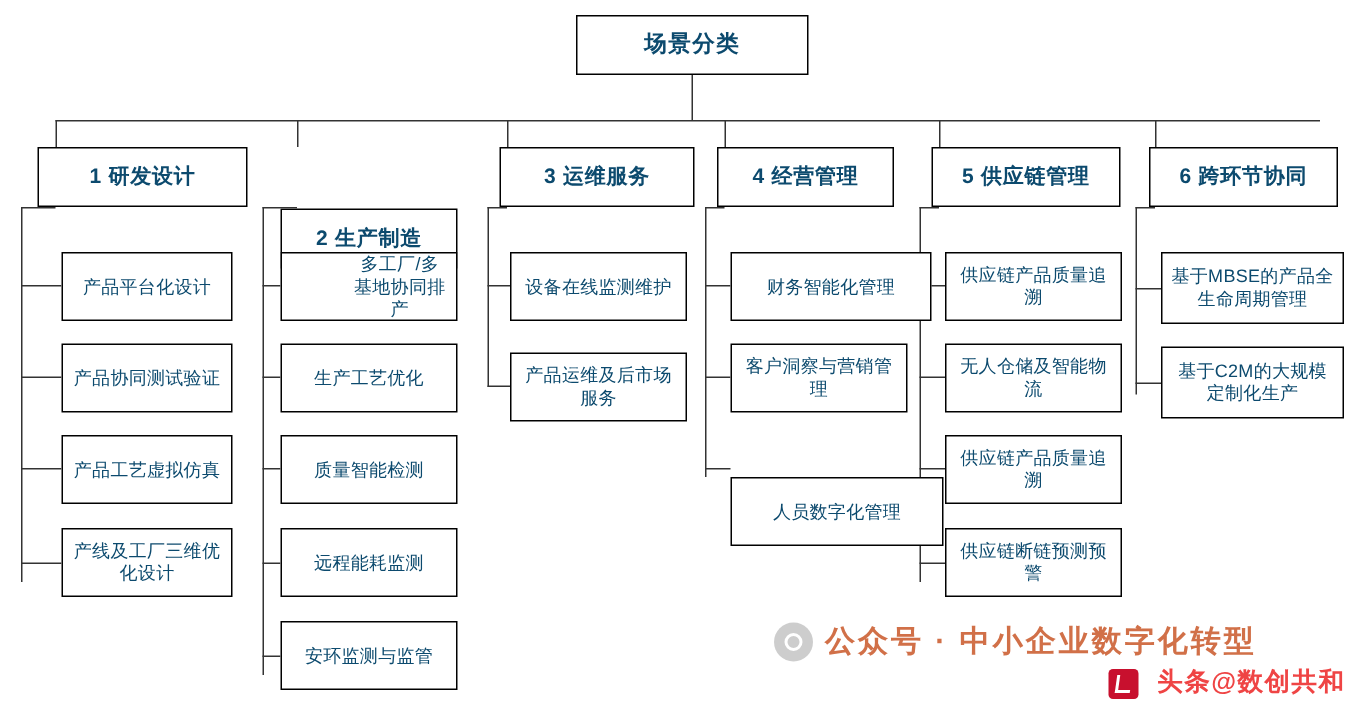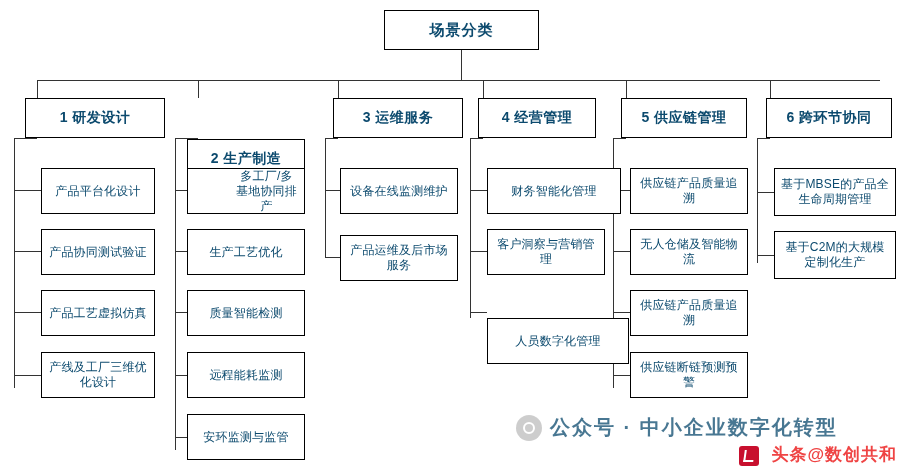--- a/index.html
+++ b/index.html
@@ -61,21 +61,21 @@
     width: 100%;
   }
   
   #watermark {
     position: absolute;
     left: 516px;
     top: 414px;
     display: flex;
     align-items: center;
     gap: 8px;
-    color: #0c4a6e;
+    color: #c2410c;
     font-size: 20px;
     letter-spacing: 2px;
     font-weight: bold;
     opacity: 0.75;
   }
   #wm-logo {
     width: 26px;
     height: 26px;
     border-radius: 50%;
     background: #bdbdbd;

